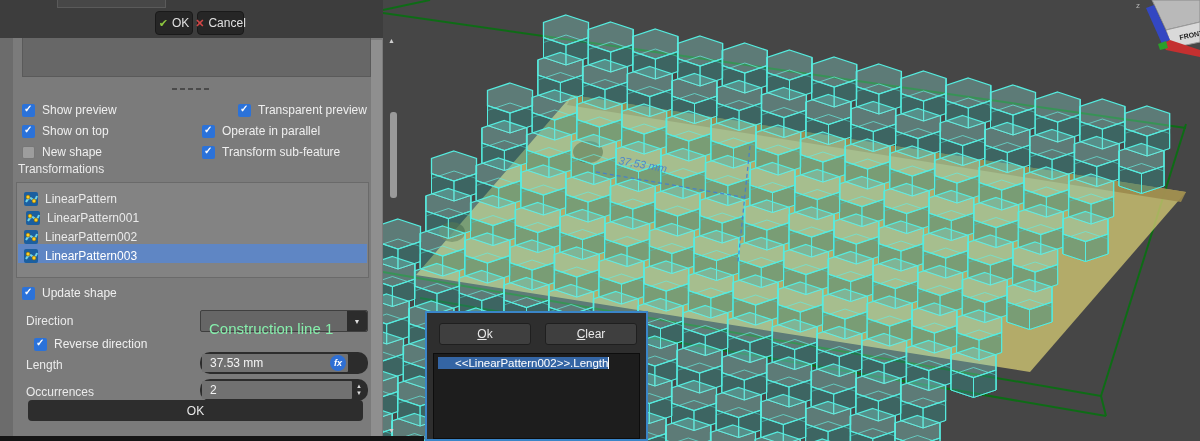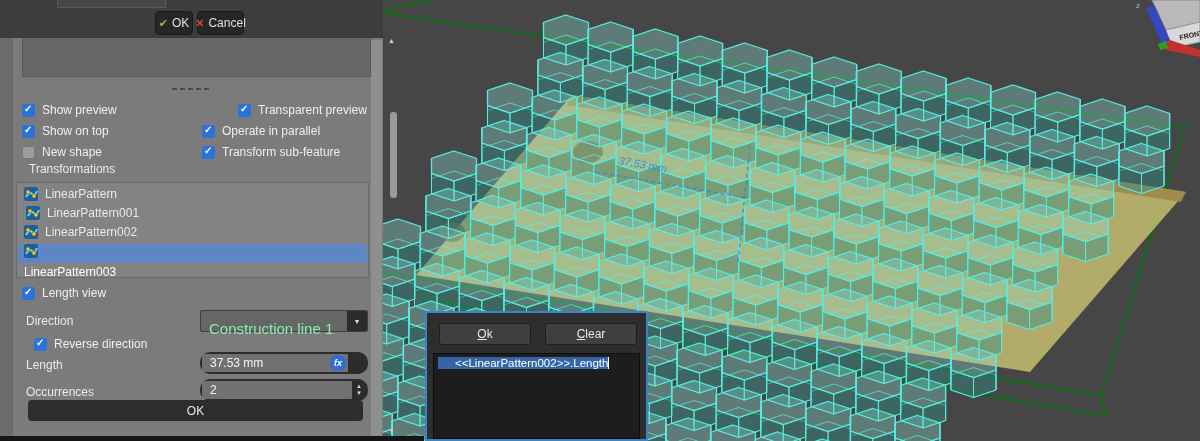--- a/index.html
+++ b/index.html
@@ -15,24 +15,24 @@
   #panel-gutter{position:absolute;left:0;top:0;width:13px;height:403px;background:#6c6c6c;}
   #top-box{position:absolute;left:22px;top:0;width:347px;height:38px;background:#676767;border:1px solid #5a5a5a;border-top:none;}
   #splitter{position:absolute;left:172px;top:50px;display:flex;gap:3px;}
   #splitter i{width:5px;height:2px;background:#4a4a4a;}
   .optrow{position:absolute;height:14px;display:flex;align-items:center;gap:7px;}
   .lbl{font-size:12px;color:#efefef;white-space:nowrap;}
   .cb{position:relative;width:13px;height:13px;border-radius:2px;flex:0 0 auto;}
   .cb.on{background:#2b72d9;}
   .cb.on::after{content:"✓";position:absolute;left:2px;top:-1px;color:#fff;font-size:10px;font-weight:bold;}
   .cb.off{width:11px;height:11px;background:#9d9d9d;border:1px solid #777;}
-  #tr-label{position:absolute;left:18px;top:124px;font-size:12px;margin-left:11px;}
+  #tr-label{position:absolute;left:18px;top:124px;font-size:12px;}
   #tr-list{position:absolute;left:16px;top:144px;width:353px;height:96px;background:#838383;border:1px solid #6a6a6a;box-sizing:border-box;}
-  .litem{position:absolute;left:1px;width:349px;height:19px;display:flex;align-items:flex-start;gap:7px;padding-left:6px;box-sizing:border-box;font-size:12px;}
-  .litem.sel{background:#5f86c4;color:#fff;flex-direction:column;}
+  .litem{position:absolute;left:1px;width:349px;height:19px;display:flex;align-items:flex-end;gap:7px;padding-left:6px;box-sizing:border-box;font-size:12px;}
+  .litem.sel{background:#5f86c4;color:#fff;}
   .licon{width:14px;height:14px;flex:0 0 auto;}
   #row-updateview{left:22px;top:248px;}
   #dir-label{position:absolute;left:26px;top:276px;font-size:12px;}
   #dir-combo{position:absolute;left:200px;top:272px;width:168px;height:22px;background:#666;border:1px solid #3f3f3f;border-radius:2px;box-sizing:border-box;}
   #dir-combo .cval{position:absolute;left:8px;top:9px;font-size:15px;color:#86efac;}
   #dir-combo .carr{position:absolute;right:0;top:0;width:20px;height:20px;background:#2c2c2c;border-radius:0 2px 2px 0;
     display:flex;align-items:center;justify-content:center;font-size:7px;color:#ddd;}
   #row-reverse{left:34px;top:299px;}
   #len-label{position:absolute;left:26px;top:320px;font-size:12px;}
   .spinbox{position:absolute;left:200px;width:168px;height:22px;background:#2c2c2c;border-radius:10px;}
@@ -1196,21 +1196,21 @@
             <path d="M2 10 Q5 4 8 7 T13 4" stroke="#6fd4e8" stroke-width="2" fill="none"></path>
             <circle cx="4" cy="5" r="2" fill="#ffd024" stroke="#7a5a00" stroke-width="0.6"></circle>
             <circle cx="10" cy="9" r="2" fill="#ffd024" stroke="#7a5a00" stroke-width="0.6"></circle>
           </svg>
         <span>LinearPattern003</span>
       </div>
     </div>
 
     <div class="optrow" id="row-updateview">
       <span class="cb on"></span>
-      <span class="lbl">Length view</span>
+      <span class="lbl">Update shape</span>
     </div>
 
     <div id="dir-label">Direction</div>
     <div id="dir-combo">
       <span class="cval">Construction line 1</span>
       <span class="carr">▼</span>
     </div>
 
     <div class="optrow" id="row-reverse">
       <span class="cb on"></span>

